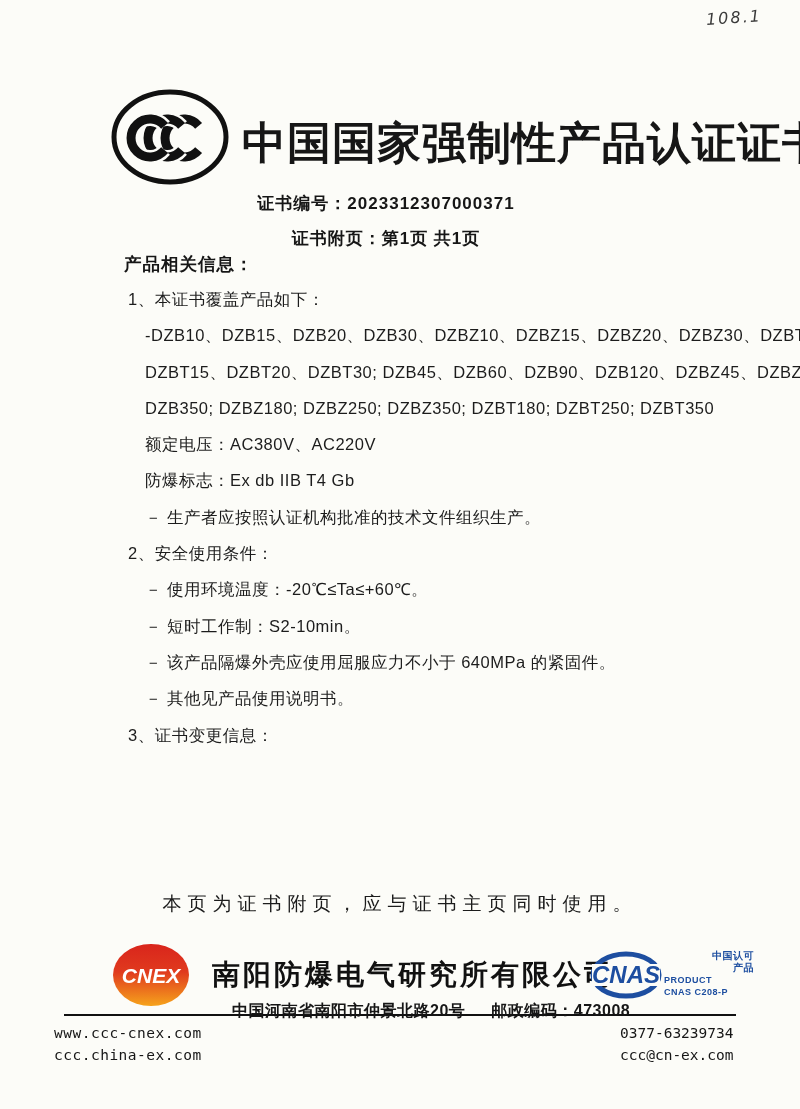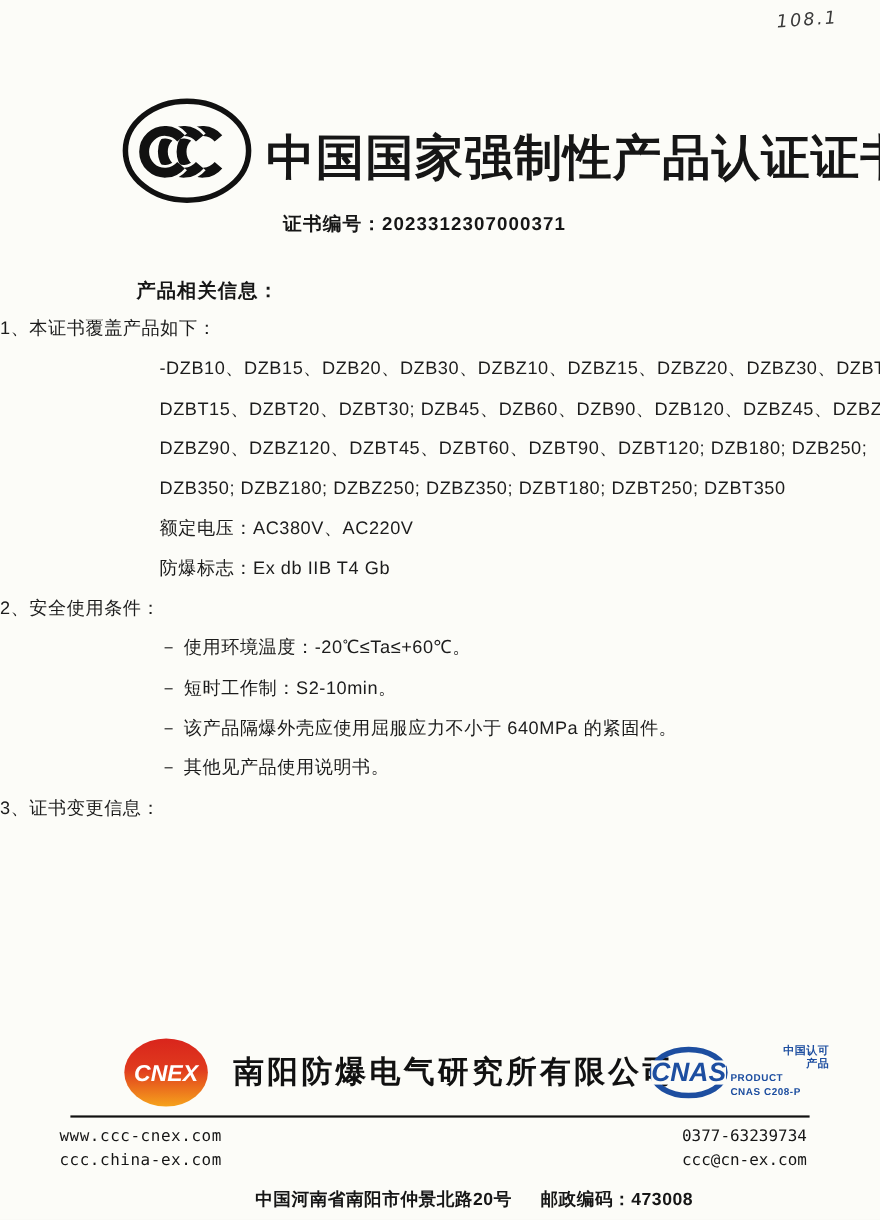--- a/index.html
+++ b/index.html
@@ -36,21 +36,21 @@
   .section-heading{
     position:absolute;left:124px;top:252px;
     font-size:17.5px;font-weight:bold;letter-spacing:1px;text-align:right;
   }
   .body-lines{position:absolute;left:0;top:281px;width:800px;}
   .bline{
     height:36.3px;line-height:36.3px;
     font-size:16.5px;letter-spacing:0.5px;white-space:nowrap;
     color:#1c1c1c;
   }
-  .ind1{}
+  .ind1{padding-left:128px;}
   .ind2{padding-left:145px;}
   
   .closing-note{
     position:absolute;left:0;top:891px;width:800px;text-align:center;
     font-size:19px;letter-spacing:6px;color:#1c1c1c;
   }
   
   .cnex-logo{position:absolute;left:112px;top:942px;width:78px;height:66px;}
   .company-name{
     position:absolute;left:212px;top:956px;width:380px;
@@ -68,21 +68,21 @@
   .footer-rule{
     position:absolute;left:64px;top:1014px;width:672px;height:2px;
     background:#111;
   }
   .contact-left{
     position:absolute;left:54px;top:1022px;
     font-family:"DejaVu Sans Mono", monospace;
     font-size:14.5px;line-height:22px;letter-spacing:0.5px;
   }
   .contact-center{
-    position:absolute;left:232px;top:1080px;width:390px;
+    position:absolute;left:232px;top:1001px;width:390px;
     font-size:16px;font-weight:bold;letter-spacing:0.5px;white-space:nowrap;
   }
   .contact-center .postal{margin-left:26px;}
   .contact-right{
     position:absolute;left:620px;top:1022px;
     font-family:"DejaVu Sans Mono", monospace;
     font-size:14.5px;line-height:22px;text-align:center;
   }
 </style>
 </head>
@@ -104,39 +104,43 @@
       <path d="M 56.6 39.8 A 19 19 0 1 0 56.6 64.2" fill="none" stroke="#fcfcf8" stroke-width="14"></path>
       <path d="M 56.6 39.8 A 19 19 0 1 0 56.6 64.2" fill="none" stroke="#111" stroke-width="9"></path>
     </svg>
   </div>
 
   <div class="doc-title">中国国家强制性产品认证证书</div>
 
   <div class="cert-line cert-no-line">
     <span>证书编号：</span><span>2023312307000371</span>
   </div>
+  <div class="cert-line cert-page-line">
+    <span>证书附页：</span><span>第1页  共1页</span>
+  </div>
 
   <div class="section-heading">产品相关信息：</div>
 
   <div class="body-lines">
     <div class="bline ind1">1、本证书覆盖产品如下：</div>
     <div class="bline ind2">-DZB10、DZB15、DZB20、DZB30、DZBZ10、DZBZ15、DZBZ20、DZBZ30、DZBT10、</div>
     <div class="bline ind2">DZBT15、DZBT20、DZBT30; DZB45、DZB60、DZB90、DZB120、DZBZ45、DZBZ60、</div>
-    <div class="bline ind2">DZBZ90、DZBZ120、DZBT45、DZBT60、DZBT90、DZBT120; DZB180; DZB250;</div>
     <div class="bline ind2">DZB350; DZBZ180; DZBZ250; DZBZ350; DZBT180; DZBT250; DZBT350</div>
     <div class="bline ind2">额定电压：AC380V、AC220V</div>
     <div class="bline ind2">防爆标志：Ex db IIB T4 Gb</div>
+    <div class="bline ind2">－ 生产者应按照认证机构批准的技术文件组织生产。</div>
     <div class="bline ind1">2、安全使用条件：</div>
     <div class="bline ind2">－ 使用环境温度：-20℃≤Ta≤+60℃。</div>
     <div class="bline ind2">－ 短时工作制：S2-10min。</div>
     <div class="bline ind2">－ 该产品隔爆外壳应使用屈服应力不小于 640MPa 的紧固件。</div>
     <div class="bline ind2">－ 其他见产品使用说明书。</div>
     <div class="bline ind1">3、证书变更信息：</div>
   </div>
 
+  <div class="closing-note">本页为证书附页，应与证书主页同时使用。</div>
 
   <div class="cnex-logo">
     <svg viewBox="0 0 78 66" width="78" height="66" aria-hidden="true">
       <defs>
         <linearGradient id="cnexGrad" x1="0" y1="0" x2="0" y2="1">
           <stop offset="0%" stop-color="#d9251c"></stop>
           <stop offset="45%" stop-color="#e03a1e"></stop>
           <stop offset="100%" stop-color="#f6a31c"></stop>
         </linearGradient>
       </defs>

